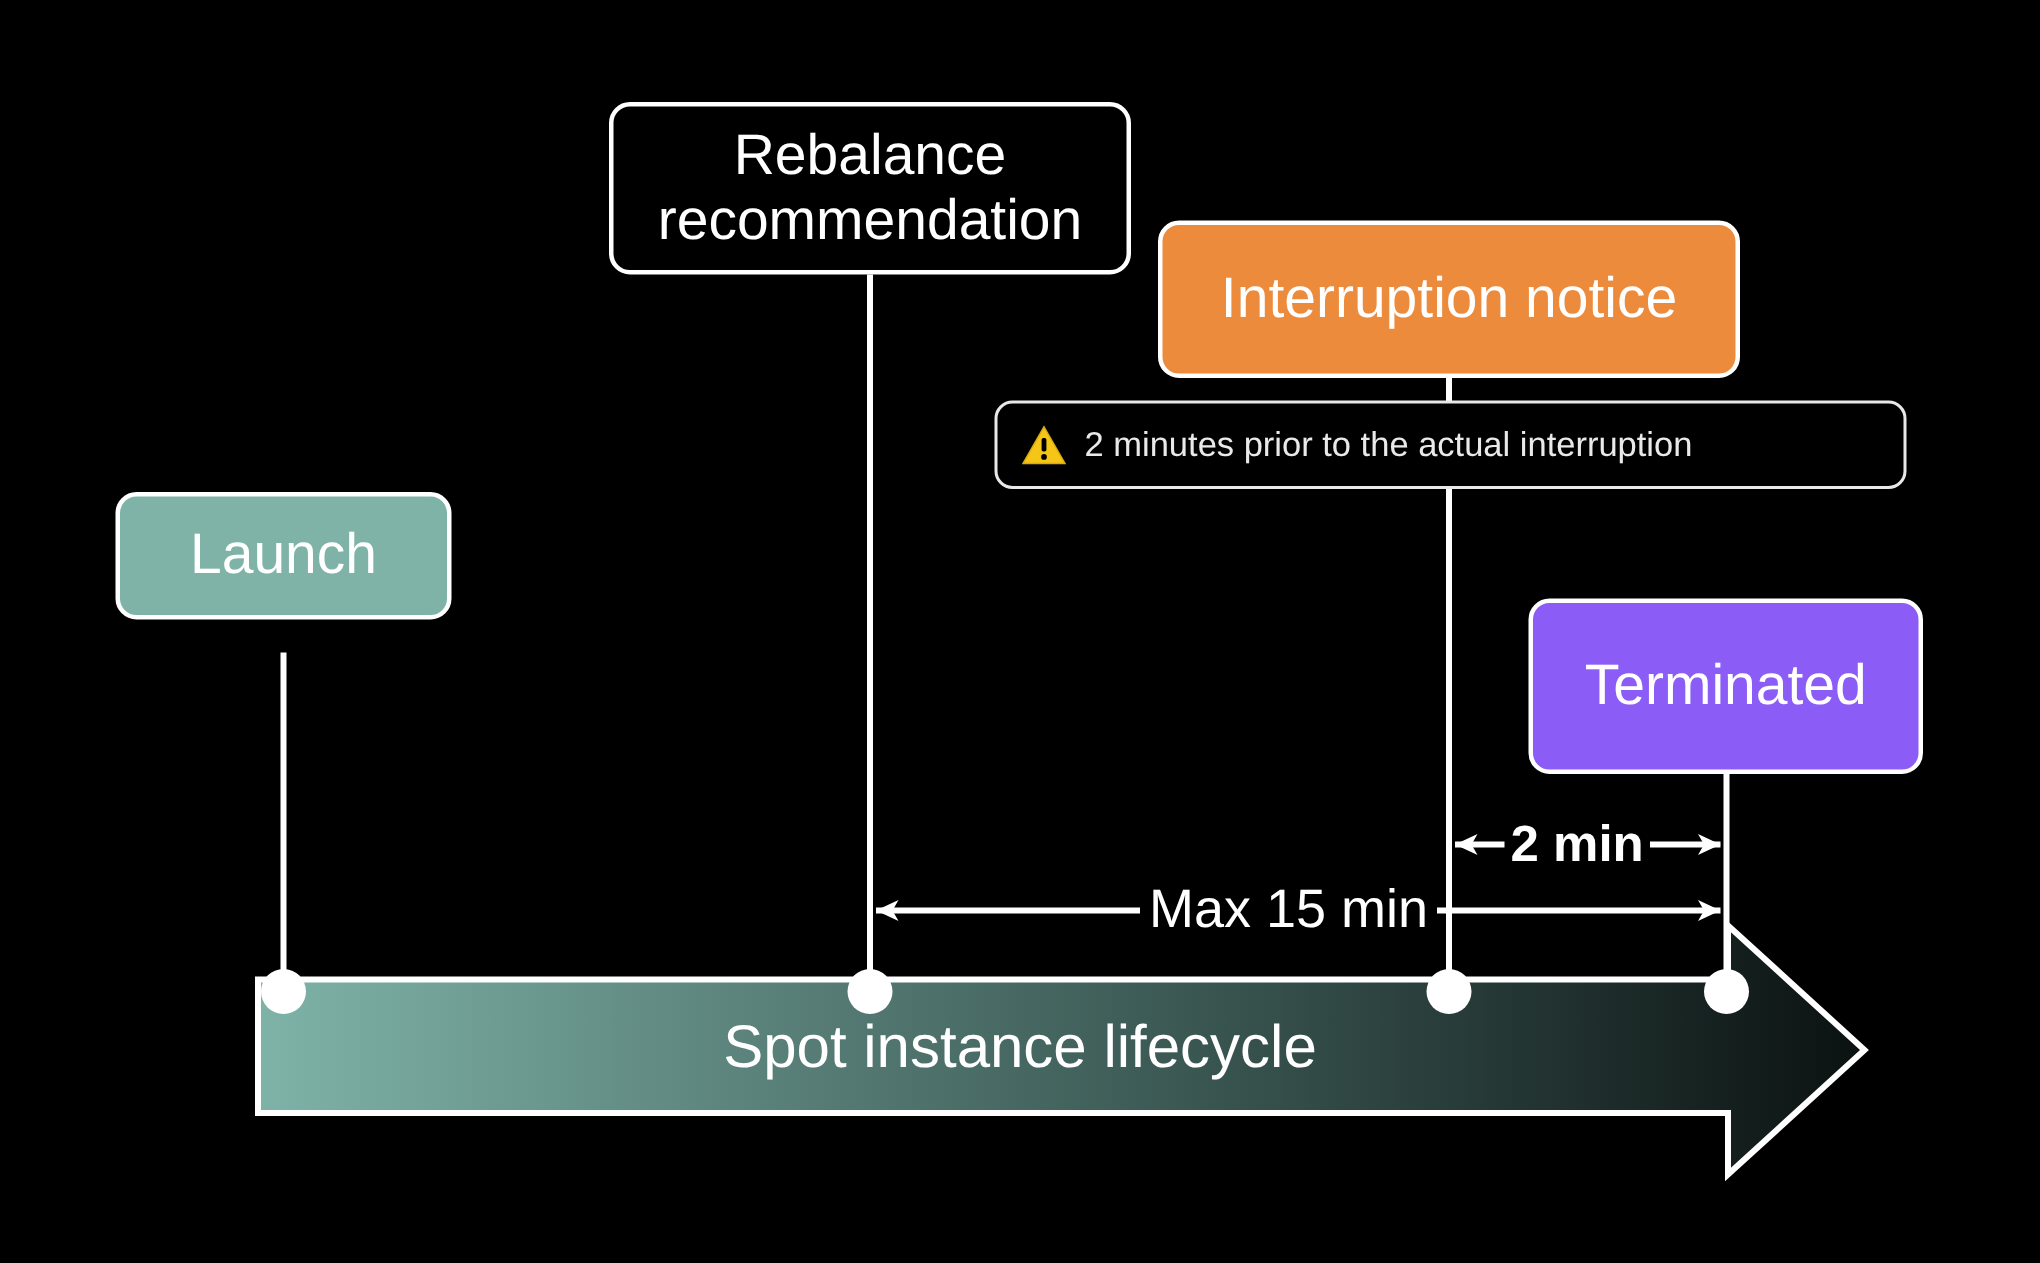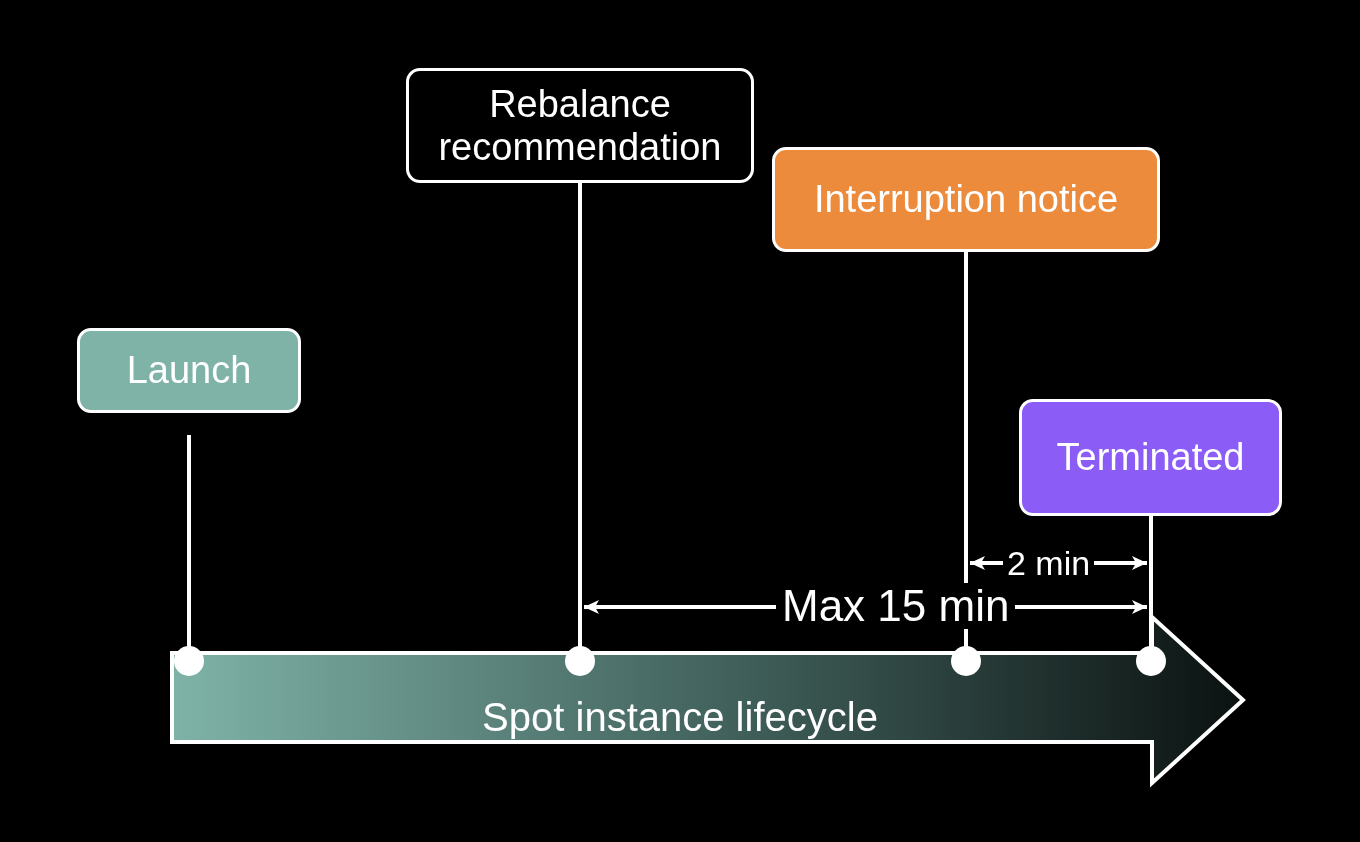--- a/index.html
+++ b/index.html
@@ -96,45 +96,44 @@
     position: absolute;
     color: #ffffff;
     font-family: "Liberation Sans", sans-serif;
     background: #000000;
     white-space: nowrap;
     text-align: center;
   }
   #label-max15 {
     left: 760px;
     top: 583px;
-    font-size: 44px;
+    font-size: 36px;
     padding: 0 6px;
     height: 46px;
     line-height: 46px;
-    margin-left: 16px;
   }
   #label-2min {
     left: 1003px;
     top: 541px;
     font-size: 34px;
     padding: 0 4px;
     height: 44px;
     line-height: 44px;
+    font-weight: bold;
   }
   #lifecycle-label {
     position: absolute;
     left: 0;
     top: 676px;
     width: 1360px;
     text-align: center;
     color: #ffffff;
     font-size: 40px;
     font-family: "Liberation Sans", sans-serif;
     pointer-events: none;
-    margin-top: 19px;
   }
 </style>
 </head>
 <body>
 
 <div id="stage">
 
   <svg id="diagram-svg" viewBox="0 0 1360 842">
     <defs>
       <linearGradient id="bar-grad" x1="0" y1="0" x2="1" y2="0">
@@ -188,14 +187,22 @@
   </div>
 
   <div class="node-box" id="node-interruption">
     <span>Interruption notice</span>
   </div>
 
   <div class="node-box" id="node-terminated">
     <span>Terminated</span>
   </div>
 
+  <div id="callout-warning">
+    <svg id="warning-icon" viewBox="0 0 30 28">
+      <path d="M15 1.5 L29 26 L1 26 Z" fill="#f5c518" stroke="#d9ab0f" stroke-width="1"></path>
+      <rect x="13.4" y="9" width="3.2" height="9" rx="1.2" fill="#000000"></rect>
+      <circle cx="15" cy="21.6" r="1.9" fill="#000000"></circle>
+    </svg>
+    <span>2 minutes prior to the actual interruption</span>
+  </div>
 
 </div>
 
 </body></html>

